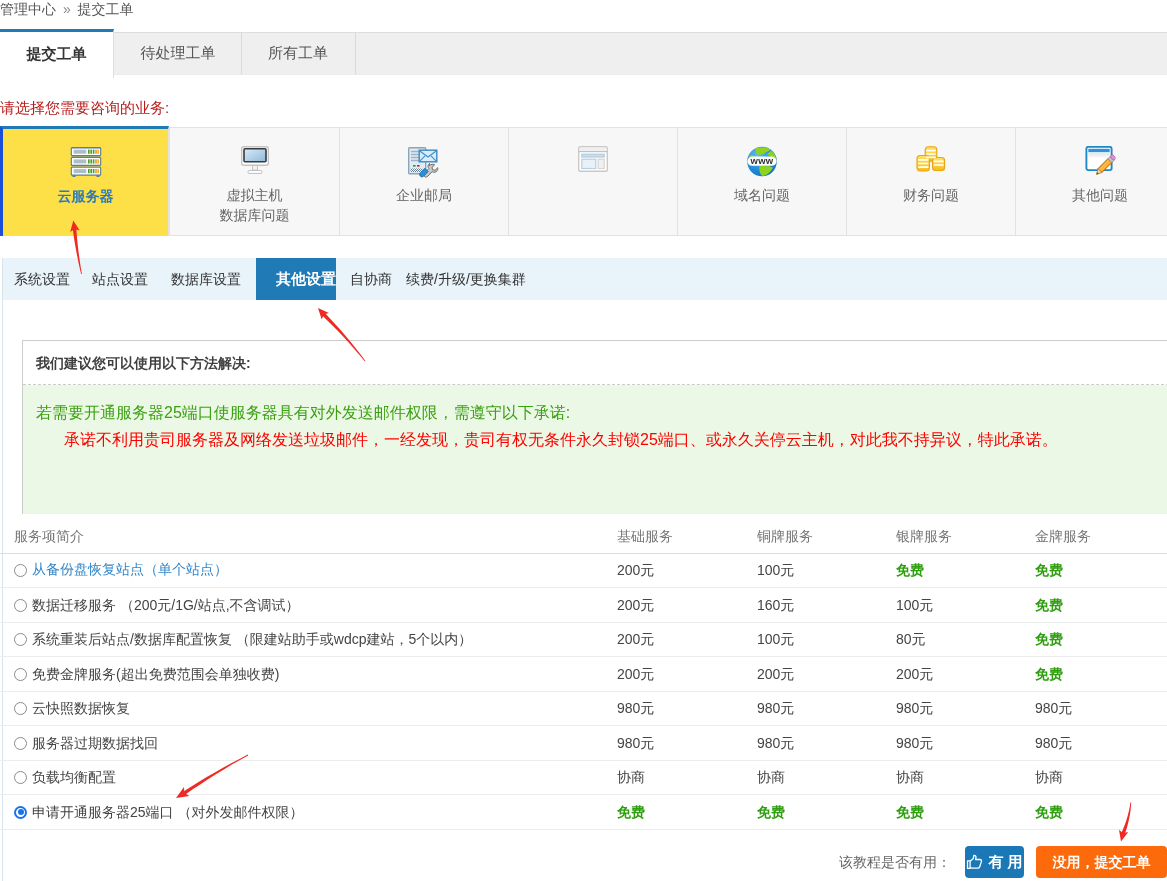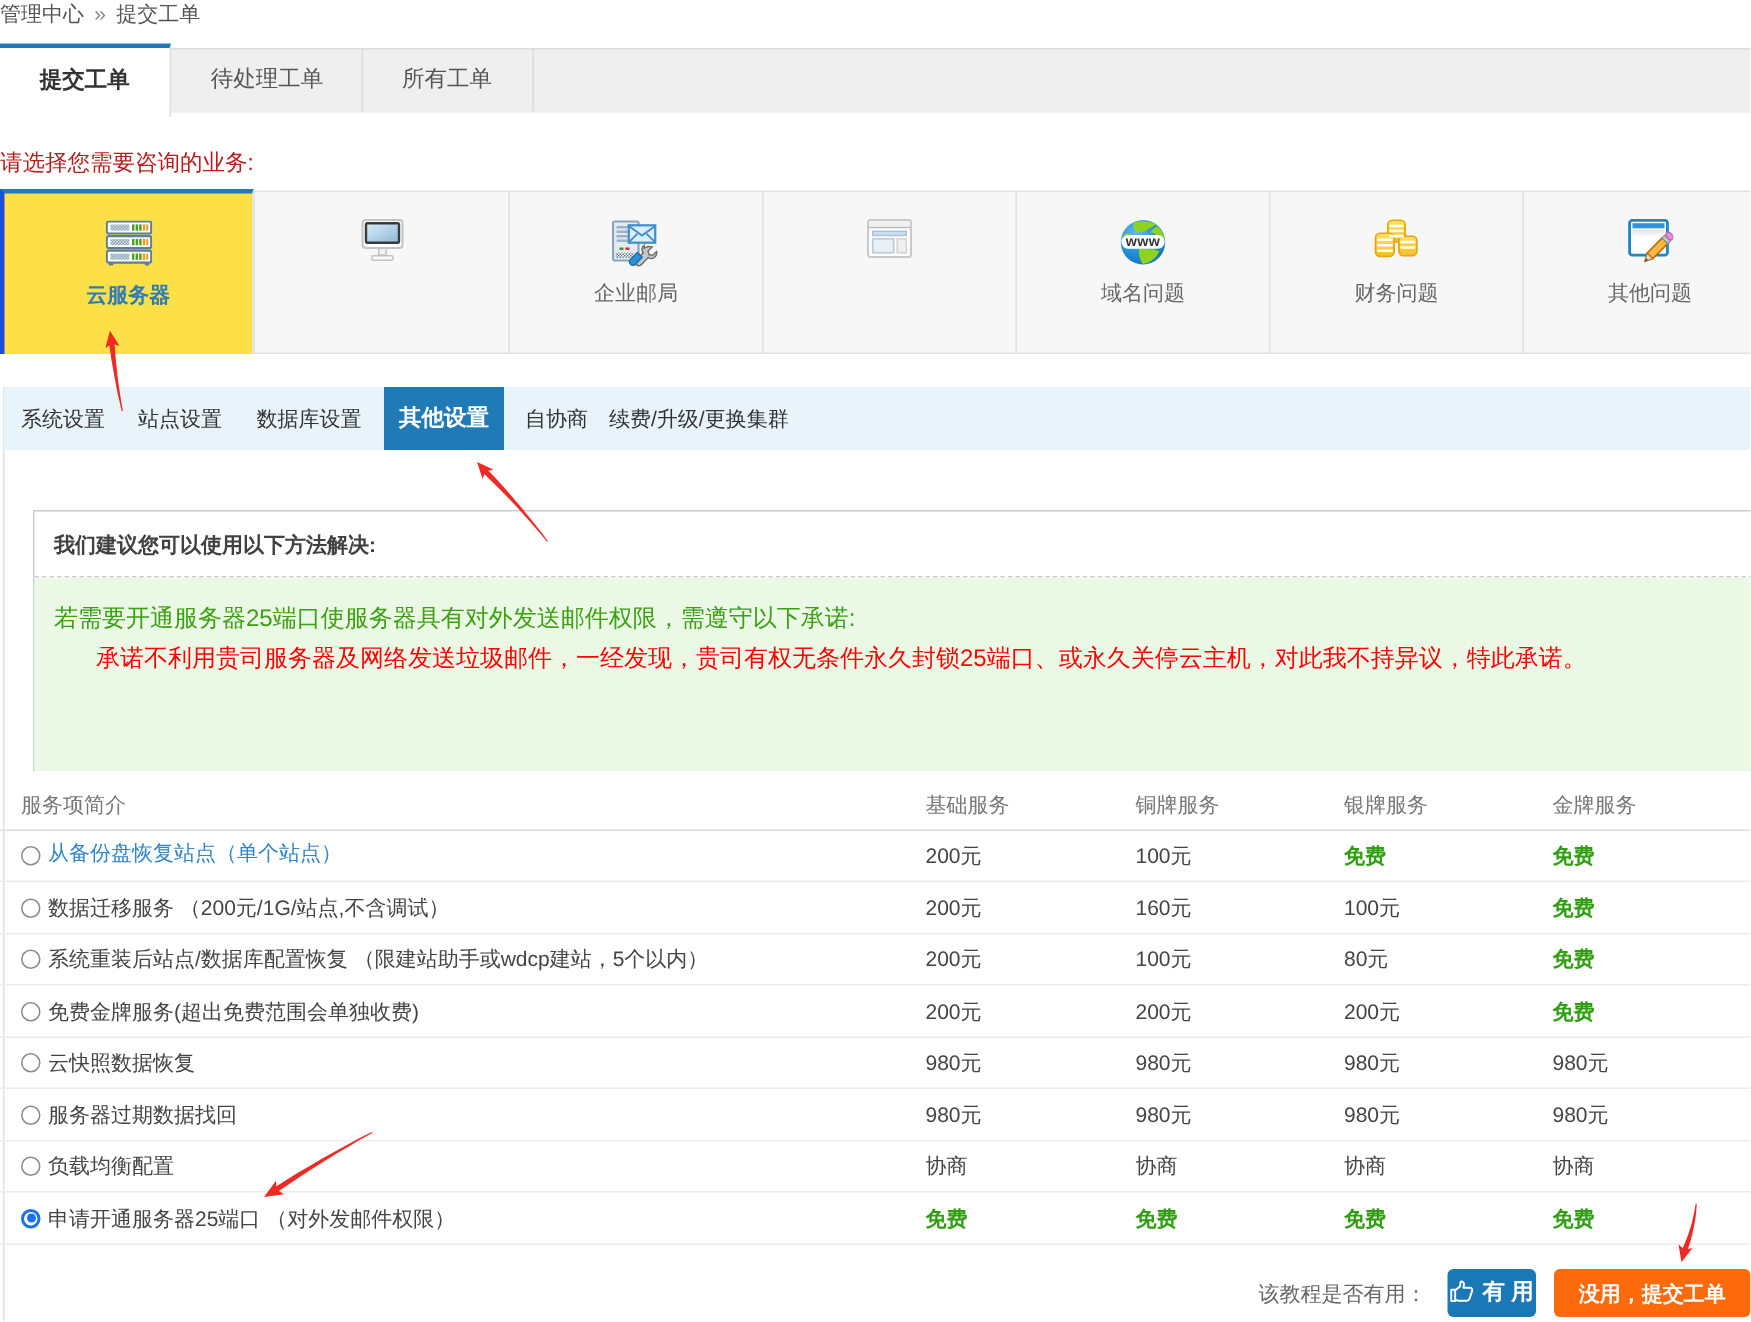--- a/index.html
+++ b/index.html
@@ -18,21 +18,21 @@
 .choose{position:absolute;left:0;top:99px;font-size:15px;color:#b91c1c;}
 
 .card{position:absolute;top:127px;height:109px;background:#f7f7f7;border:1px solid #e2e2e2;box-sizing:border-box;}
 .card1{position:absolute;left:0;top:126px;height:110px;width:169px;background:#fde047;border-top:3px solid #1f7ab6;border-left:3px solid #1d4ed8;border-right:1px solid #e2e2e2;box-sizing:border-box;}
 .cicon{position:absolute;top:18px;left:50%;transform:translateX(-50%);}
 .clabel{position:absolute;left:0;width:100%;text-align:center;font-size:14px;color:#666;}
 .card1 .clabel{color:#2d7cb8;font-weight:bold;font-size:14px;}
 
 .subbar{position:absolute;left:3px;top:258px;width:1164px;height:42px;background:#e9f4fa;}
 .sitem{position:absolute;top:258px;height:42px;line-height:42px;font-size:14px;color:#333;}
-.sactive{position:absolute;left:256px;top:258px;width:80px;height:42px;line-height:42px;text-align:center;background:#1f7ab6;color:#fff;font-size:15px;font-weight:bold;}
+.sactive{position:absolute;left:256px;top:258px;width:80px;height:42px;line-height:42px;text-align:right;background:#1f7ab6;color:#fff;font-size:15px;font-weight:bold;}
 
 .lborder{position:absolute;left:2px;top:258px;width:1px;height:623px;background:#d8e4ec;}
 
 .sbox{position:absolute;left:22px;top:340px;width:1168px;height:174px;border:1px solid #ccc;box-sizing:border-box;}
 .sbox .hd{height:44px;line-height:44px;padding-left:13px;font-size:14px;font-weight:bold;color:#404040;border-bottom:1px dashed #ccc;box-sizing:border-box;}
 .sbox .bd{background:#ebf8e5;height:115px;padding-top:14px;box-sizing:content-box;}
 .gline{margin:0 0 0 13px;font-size:16px;color:#3ba112;line-height:27px;}
 .rline{margin:0 0 0 41px;font-size:16px;color:#fe0000;line-height:27px;}
 
 .th{position:absolute;top:520px;height:33px;line-height:33px;font-size:14px;color:#777;}
@@ -93,20 +93,21 @@
         <linearGradient id="scr" x1="0" y1="0" x2="1" y2="1">
           <stop offset="0" stop-color="#d9ecfa"></stop>
           <stop offset="1" stop-color="#8cb8d8"></stop>
         </linearGradient>
       </defs>
 <rect x="1.7" y="0.7" width="26.6" height="18.6" rx="2" fill="#fff" stroke="#c3c3c3" stroke-width="1.4"></rect>
 <rect x="4" y="2.8" width="22" height="13" rx="1" fill="url(#scr)" stroke="#3a3a3a" stroke-width="1.6"></rect>
 <rect x="12.5" y="19.5" width="5" height="4.5" fill="#f2f2f2" stroke="#c3c3c3" stroke-width="1"></rect>
 <rect x="8" y="24.5" width="14" height="3" rx="1" fill="#fafafa" stroke="#c3c3c3" stroke-width="1"></rect>
 </svg>
+    <div class="clabel" style="top:57px;line-height:20px;">虚拟主机<br>数据库问题</div>
   </div>
 <div class="card" style="left:339px;width:170px;">
     <svg class="cicon" width="32" height="32" viewBox="0 0 32 32">
 <rect x="0.7" y="1.7" width="17" height="26" rx="1" fill="#e2ebf2" stroke="#8aa4b8" stroke-width="1.4"></rect>
 <path d="M3 5.5h12M3 8.5h12M3 11.5h12M3 14.5h12" stroke="#9db3c5" stroke-width="1.6"></path>
 <rect x="5" y="19" width="2.6" height="1.6" fill="#3b8f1e"></rect>
       <rect x="9" y="19" width="2.6" height="1.6" fill="#d22"></rect>
 <rect x="2.5" y="22.5" width="12" height="3.5" fill="url(#chk)"></rect>
 <rect x="11.2" y="4.2" width="17.6" height="11.6" fill="#d9edfb" stroke="#4290c8" stroke-width="1.5"></rect>
 <path d="M11.5 4.8 L20 11 L28.5 4.8" fill="none" stroke="#4290c8" stroke-width="1.3"></path>

